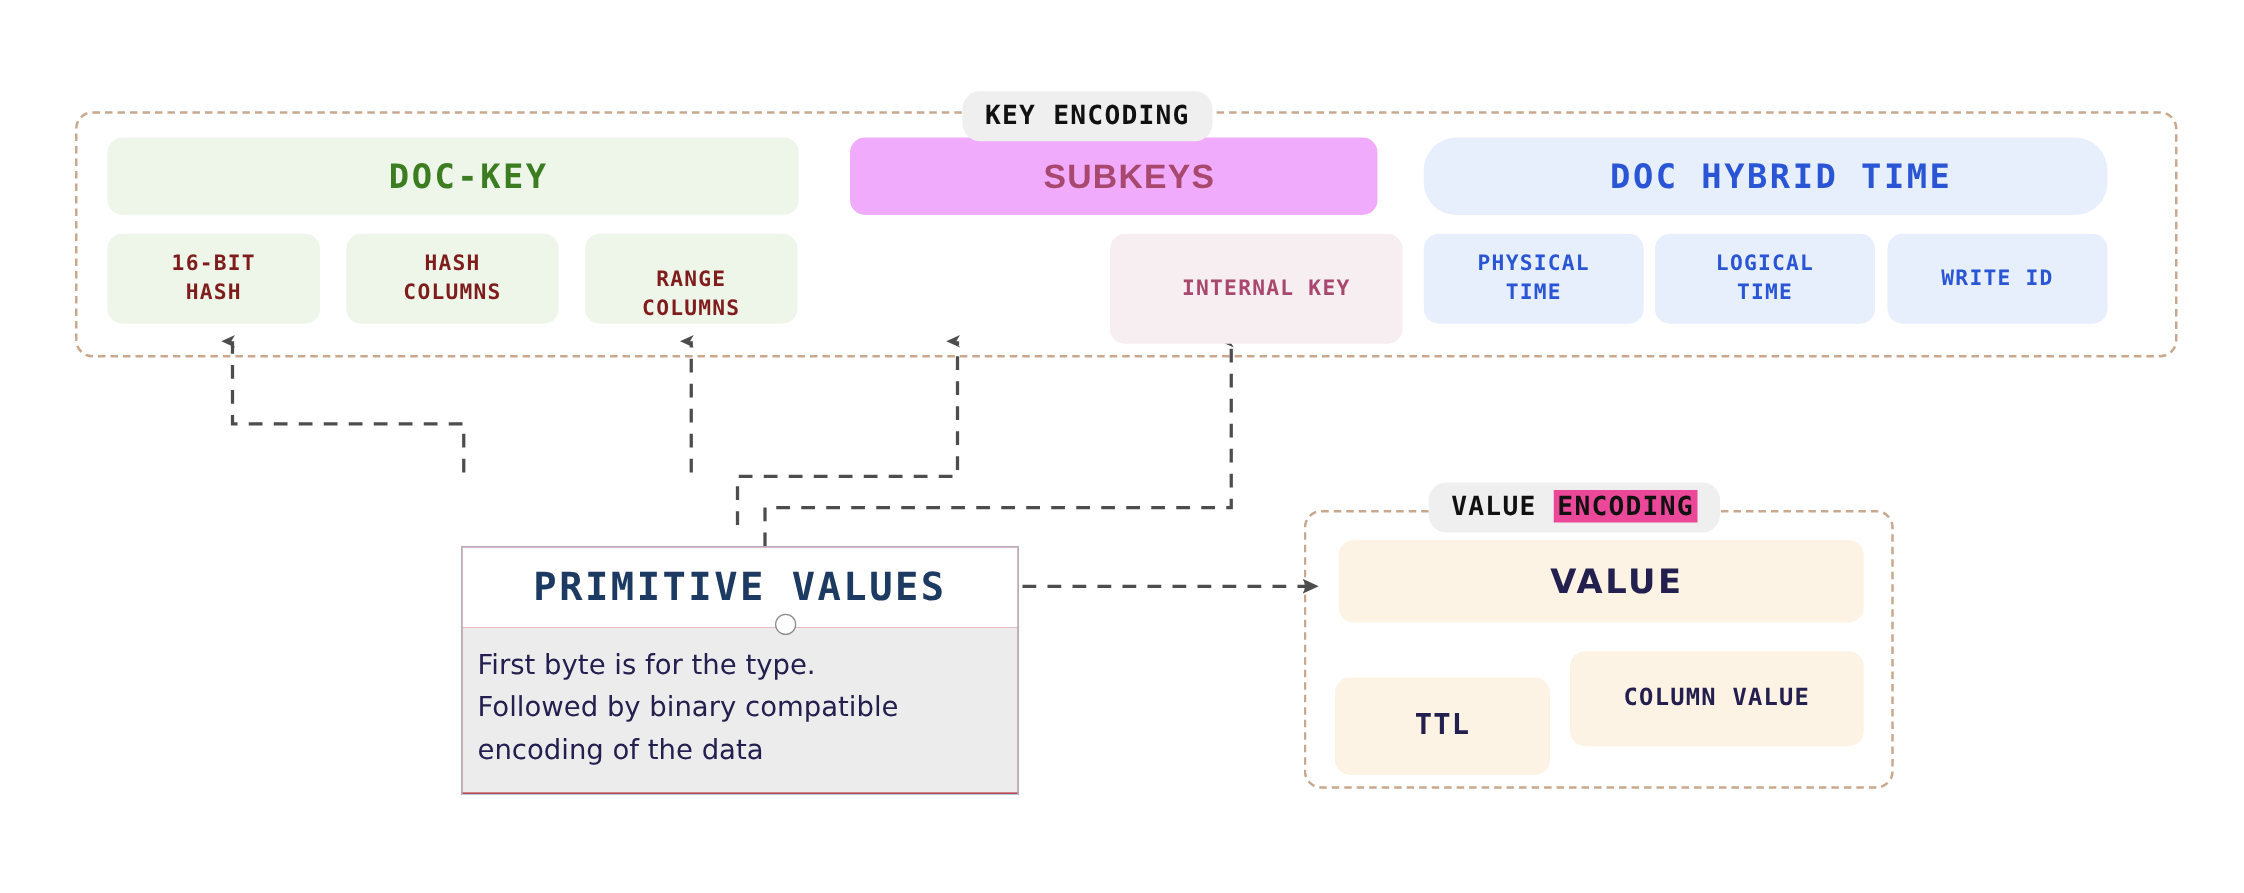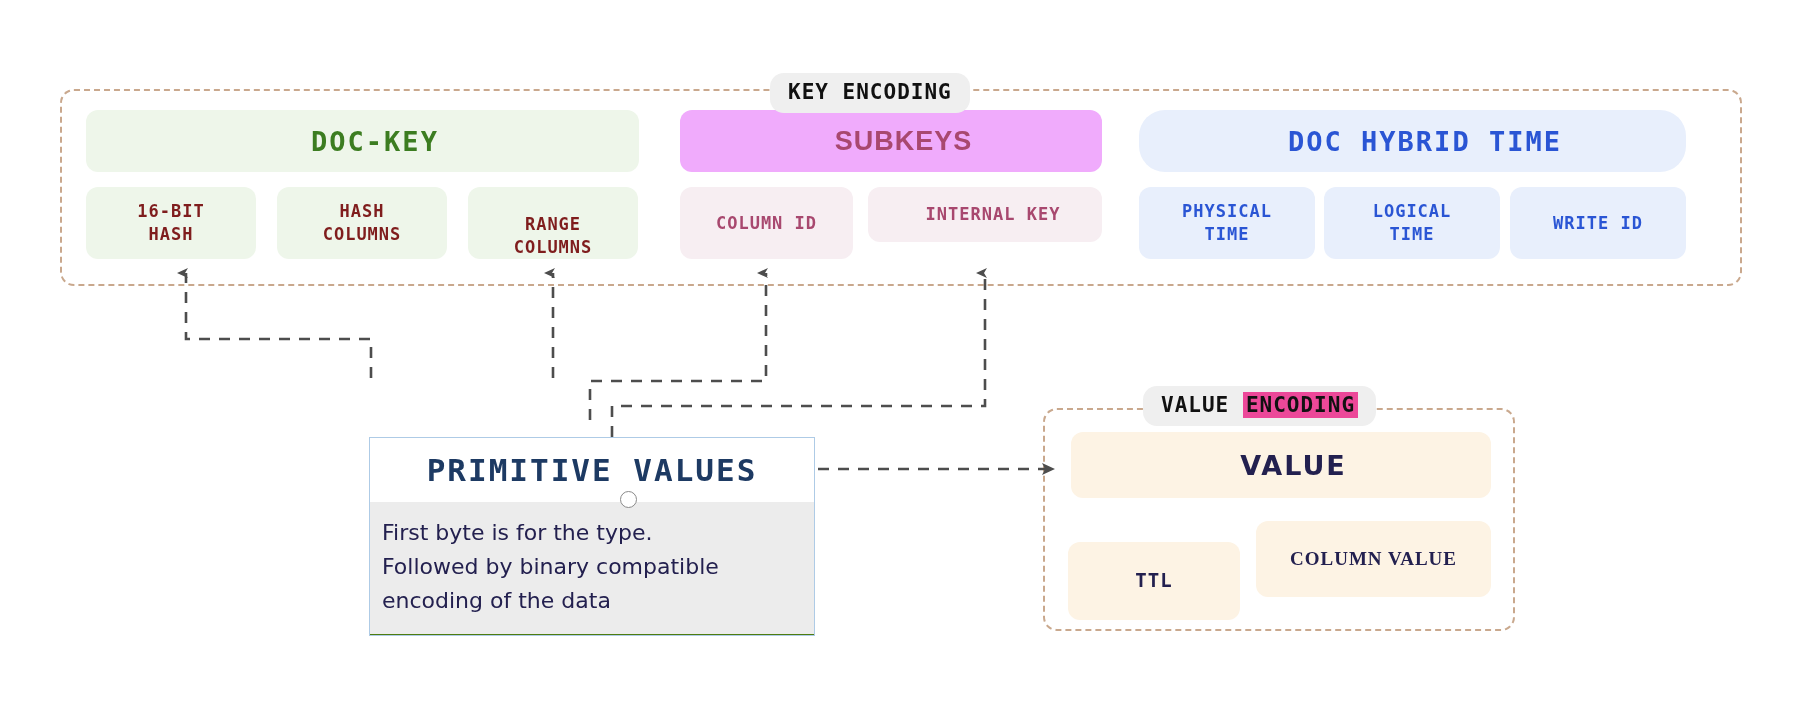--- a/index.html
+++ b/index.html
@@ -63,21 +63,21 @@
   .chip-cream{background:#fdf3e4;color:#23204f;}
 
   .hdr-cream{background:#fdf3e4;color:#23204f;
     font-family:"DejaVu Sans","Liberation Sans",sans-serif;letter-spacing:2px;font-weight:700;}
 
   
   #pv-box{
     position:absolute;
     border:1px solid #aecbe6;
     box-sizing:border-box;
-    background:#4d7c0f;
+    background:#b91c1c;
     z-index:3;
   }
   #pv-title{
     height:64px;
     display:flex;align-items:center;justify-content:center;
     font-size:31px;font-weight:700;letter-spacing:2px;
     color:#1d3a63;
     background:#ffffff;
   }
   #pv-body{
@@ -125,23 +125,22 @@
 
   <div class="chip chip-green" style="left:468px;top:187px;width:170px;height:72px;align-items:flex-end;">
     <span>
       <span>RANGE</span><br>
       <span>COLUMNS</span>
     </span>
   </div>
 
   <div class="hdr hdr-pink" style="left:680px;top:110px;width:422px;height:62px;">SUBKEYS</div>
 
-  <div class="chip chip-pink" style="left:680px;top:187px;width:173px;height:72px;">COLUMN ID</div>
-
-  <div class="chip chip-pink" style="left:868px;top:187px;width:234px;height:55px;padding-left:16px;">INTERNAL KEY</div>
+
+  <div class="chip chip-pink" style="left:888px;top:187px;width:234px;height:88px;padding-left:16px;">INTERNAL KEY</div>
 
   <div class="hdr hdr-blue" style="left:1139px;top:110px;width:547px;height:62px;border-radius:26px;">DOC HYBRID TIME</div>
 
   <div class="chip chip-blue" style="left:1139px;top:187px;width:176px;height:72px;">
     <span>
       <span>PHYSICAL</span><br>
       <span>TIME</span>
     </span>
   </div>
 
@@ -156,23 +155,23 @@
 
   <div class="group-box" id="value-group" style="left:1043px;top:408px;width:472px;height:223px;"></div>
 
   <div class="group-title" id="value-title" style="left:1143px;top:386px;">
     <span>VALUE</span>
     <span class="hl-green">ENCODING</span>
   </div>
 
   <div class="hdr hdr-cream" style="left:1071px;top:432px;width:420px;height:66px;font-size:27px;">VALUE</div>
 
-  <div class="chip chip-cream" style="left:1068px;top:542px;width:172px;height:78px;font-size:19px;">TTL</div>
-
-  <div class="chip chip-cream" style="left:1256px;top:521px;width:235px;height:76px;font-size:19px;font-family:Liberation Serif, serif;">COLUMN VALUE</div>
+  <div class="chip chip-cream" style="left:1068px;top:542px;width:172px;height:78px;font-size:23px;">TTL</div>
+
+  <div class="chip chip-cream" style="left:1256px;top:521px;width:235px;height:76px;font-size:19px;">COLUMN VALUE</div>
 
   <div id="pv-box" style="left:369px;top:437px;width:446px;height:199px;">
     <div id="pv-title">PRIMITIVE VALUES</div>
     <div id="pv-body">
       <div>First byte is for the type.</div>
       <div>Followed by binary compatible</div>
       <div>encoding of the data</div>
     </div>
   </div>
   <div id="pv-circle" style="left:620px;top:491px;"></div>

